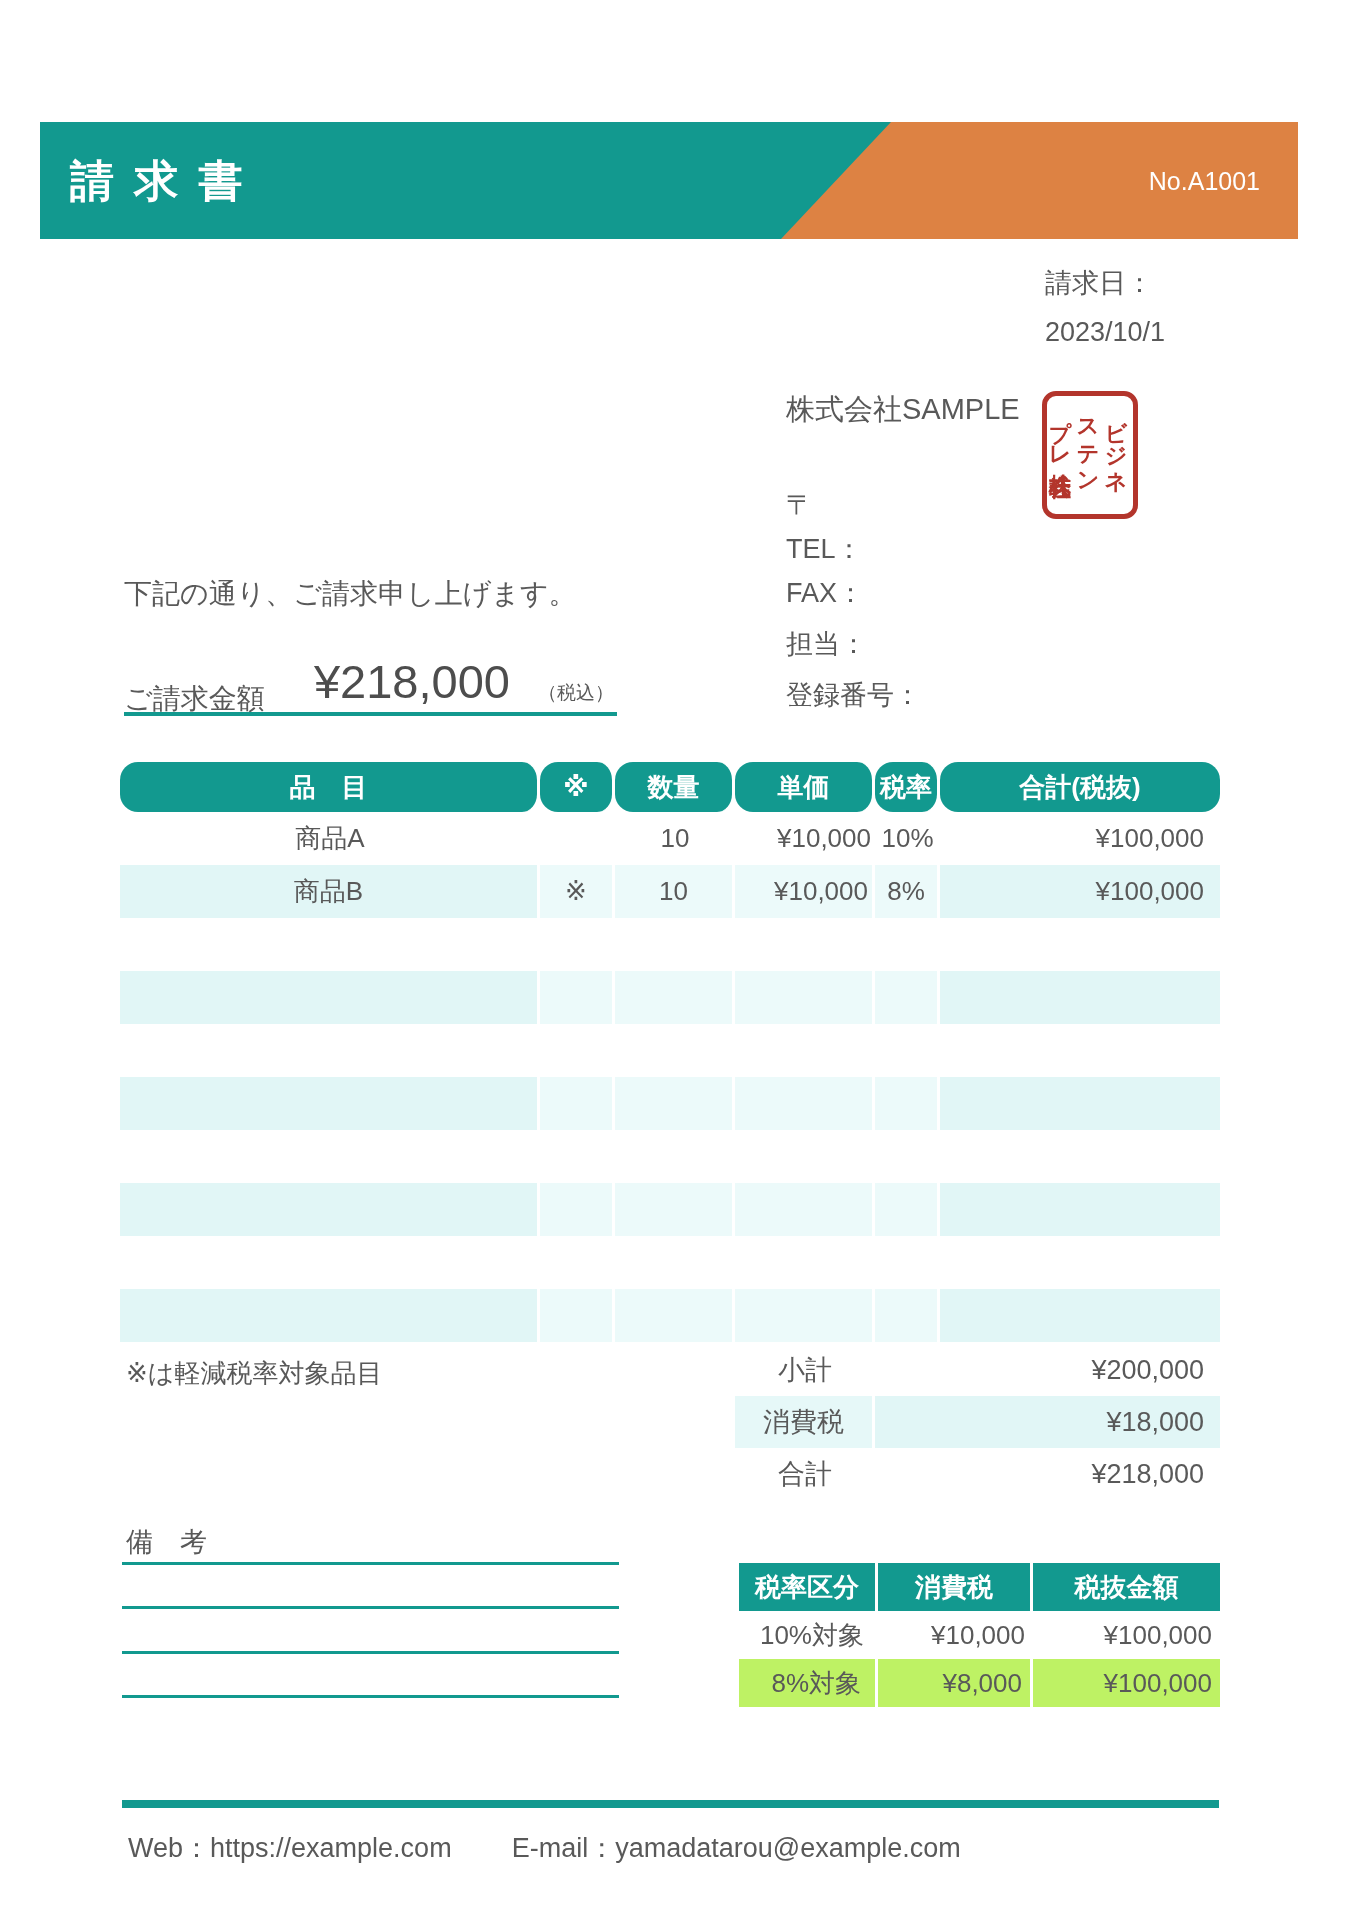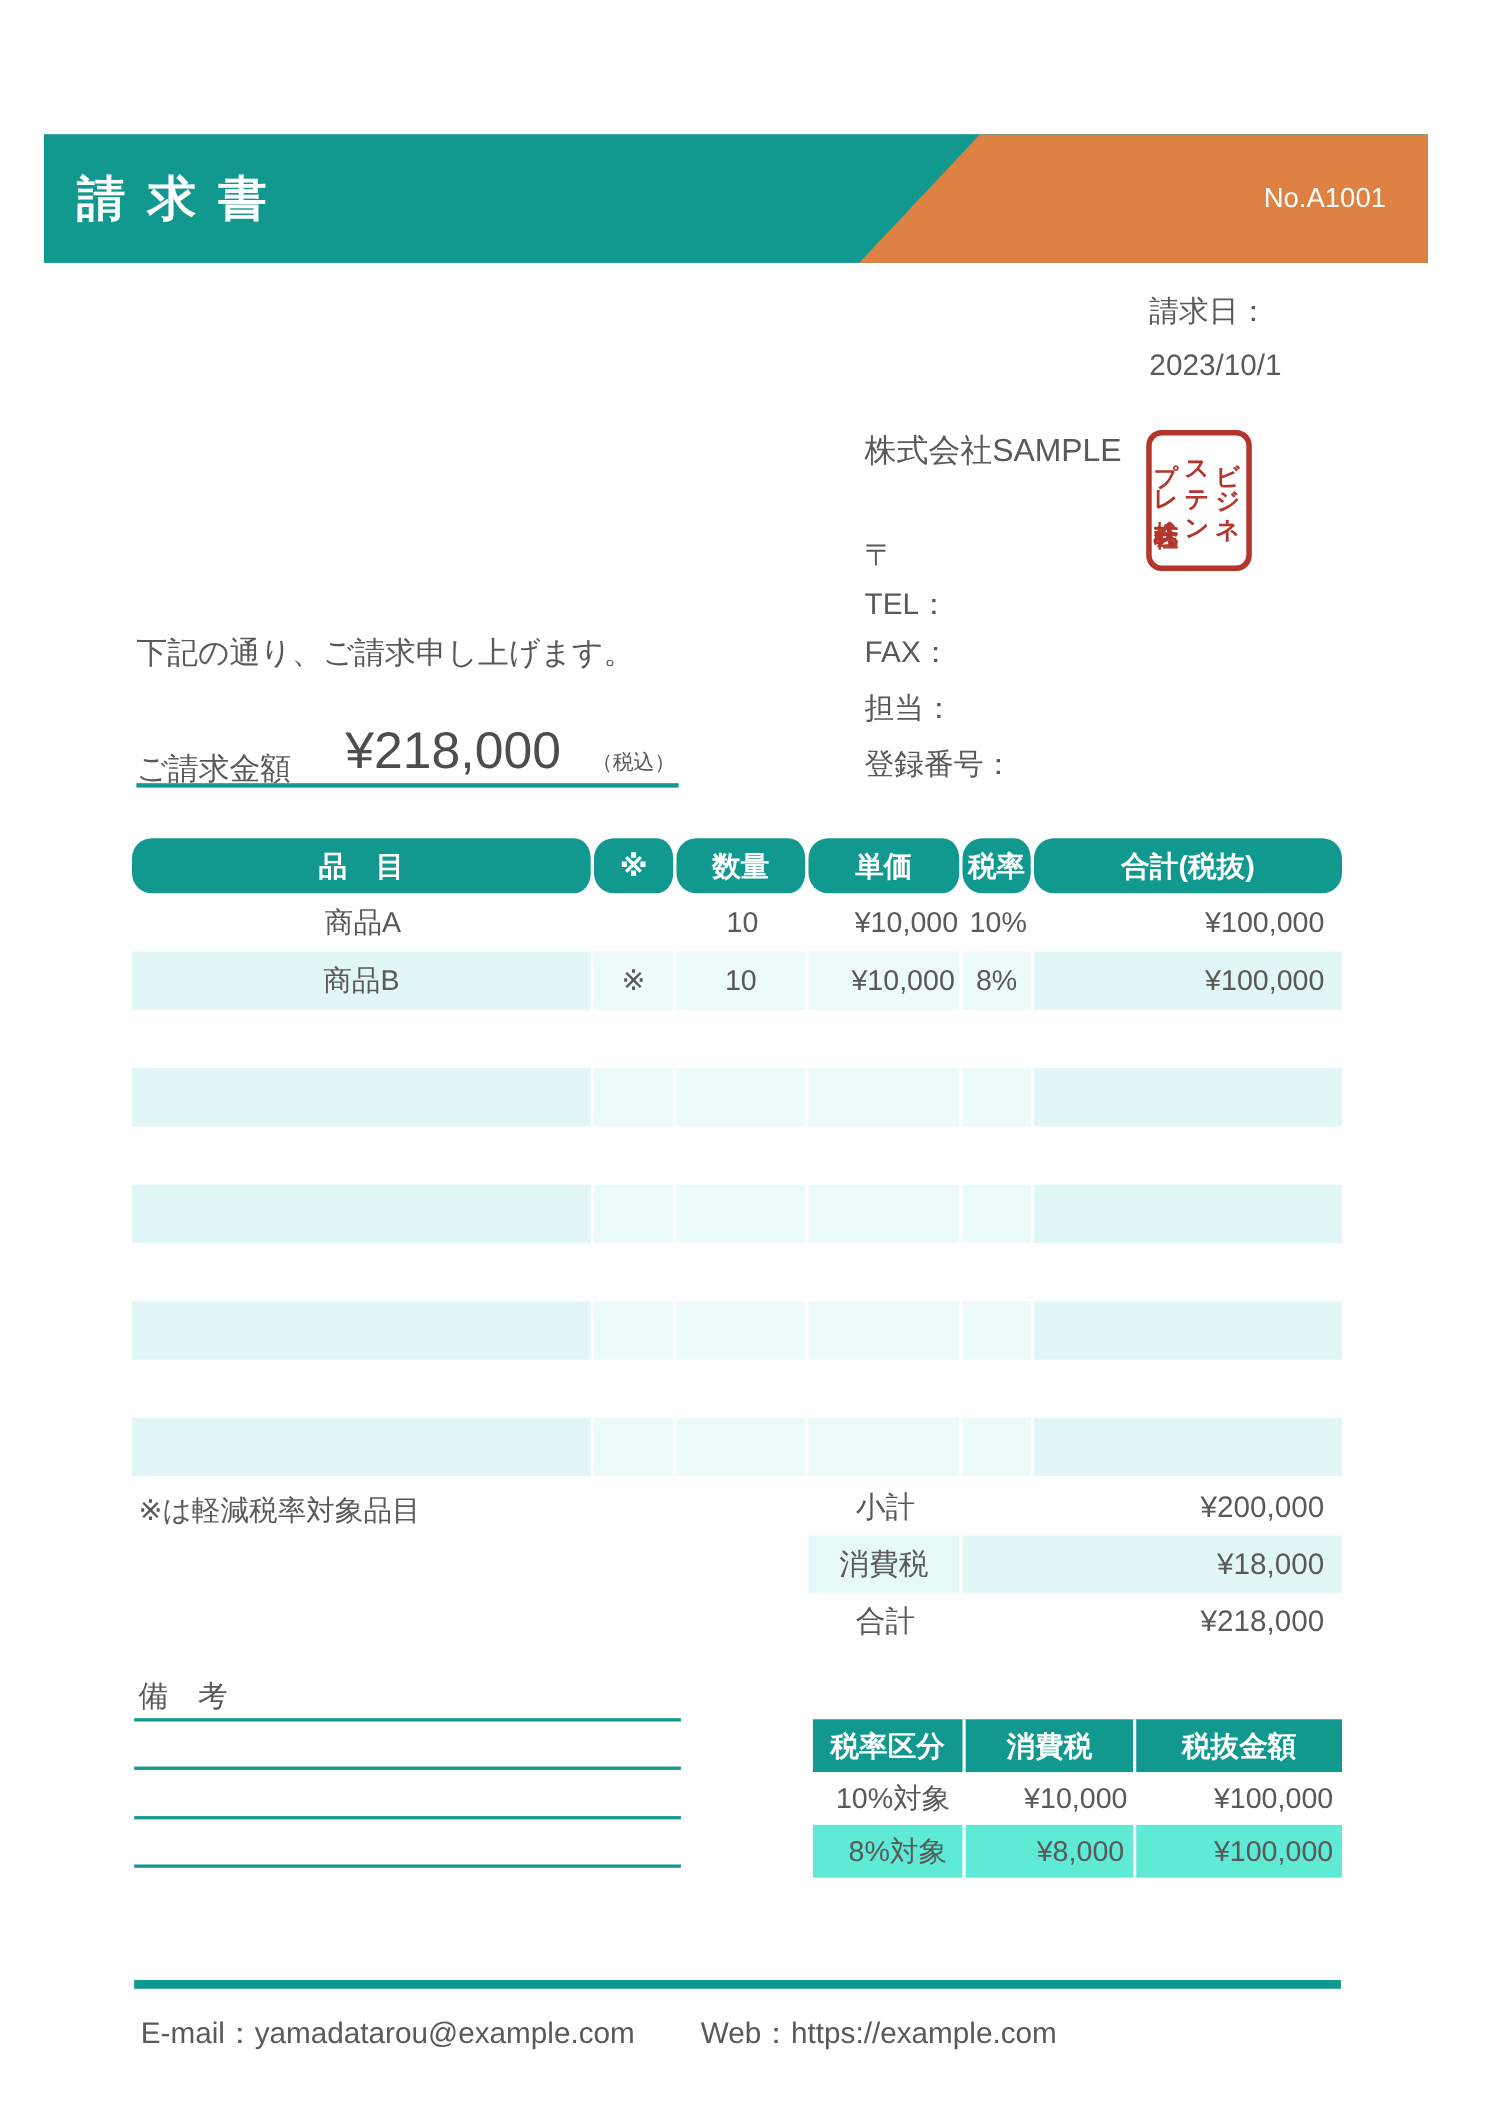--- a/index.html
+++ b/index.html
@@ -64,21 +64,21 @@
   .rline { position:absolute; left:122px; width:497px; height:3px; background:#12998F; }
 
   
   .taxtable { position:absolute; left:739px; top:1563px; width:481px; }
   .txrow { display:grid; grid-template-columns:139px 155px 187px; height:48px; font-size:26px; }
   .txrow.head2 .cell { background:#12998F; color:#fff; font-weight:bold; }
   .txrow.head2 .cell:not(:last-child) { border-right:3px solid #fff; }
   .t-cat { justify-content:flex-end; padding-right:14px; }
   .t-tax { justify-content:flex-end; padding-right:8px; }
   .t-amt { justify-content:flex-end; padding-right:8px; }
-  .txrow.tint3 .cell { background:#5eead4; }
+  .txrow.tint3 .cell { background:#bef264; }
   .txrow.tint3 .cell:not(:last-child) { border-right:3px solid #fff; }
 
   
   .fbar { position:absolute; left:122px; top:1800px; width:1097px; height:8px; background:#12998F; }
   .ftext { position:absolute; left:128px; top:1830px; font-size:27px; display:flex; gap:60px; }
 </style>
 </head>
 <body>
 
 <div class="page">
@@ -242,17 +242,17 @@
     </div>
     <div class="txrow tint3">
       <div class="cell t-cat">8%対象</div>
       <div class="cell t-tax">¥8,000</div>
       <div class="cell t-amt">¥100,000</div>
     </div>
   </div>
 
   <div class="fbar"></div>
   <div class="ftext">
+    <span>Web：https://example.com</span>
     <span>E-mail：yamadatarou@example.com</span>
-    <span>Web：https://example.com</span>
   </div>
 
 </div>
 
 </body></html>

